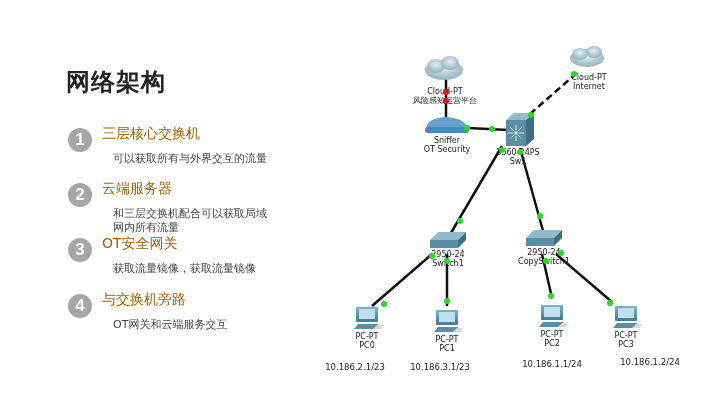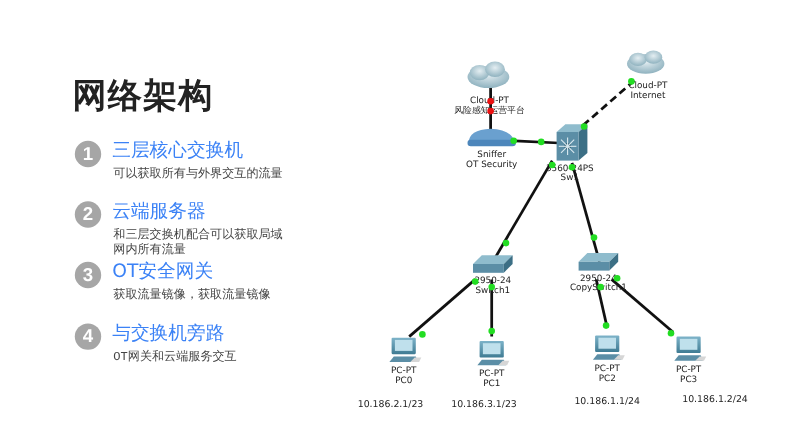--- a/index.html
+++ b/index.html
@@ -1,23 +1,23 @@
 <!DOCTYPE html>
 <html><head>
 <meta charset="utf-8">
 <style>
   html, body { margin:0; padding:0; }
   body { width:720px; height:405px; background:#ffffff; position:relative; overflow:hidden;
          font-family: "DejaVu Sans", "Liberation Sans", sans-serif; }
-  .title { position:absolute; left:66px; top:66px; font-size:31px; font-weight:bold; color:#222; letter-spacing:1px; }
+  .title { position:absolute; left:66px; top:66px; font-size:24px; font-weight:bold; color:#222; letter-spacing:1px; }
   .item { position:absolute; left:68px; }
   .num { position:absolute; left:0; top:0; width:24px; height:24px; border-radius:50%; background:#a6a6a6;
          color:#fff; font-weight:bold; font-size:17px; text-align:center; line-height:24px; font-family:"Liberation Sans", sans-serif; }
-  .head { position:absolute; left:34px; top:-3px; font-size:17px; color:#3b82f6; white-space:nowrap; }
-  .desc { position:absolute; left:35px; top:24px; font-size:11px; color:#444; width:160px; line-height:14px;font-family:Liberation Mono, monospace; }
+  .head { position:absolute; left:34px; top:-3px; font-size:14px; color:#a16207; white-space:nowrap; }
+  .desc { position:absolute; left:45px; top:24px; font-size:11px; color:#444; width:160px; line-height:14px; }
   svg#net { position:absolute; left:0; top:0; }
   .lbl { font-family:"DejaVu Sans", sans-serif; font-size:8px; fill:#222; }
   .ip { font-family:"DejaVu Sans", sans-serif; font-size:8.5px; fill:#222; }
 </style>
 </head>
 <body>
 
 <div class="title">网络架构</div>
 
 <div class="item" style="top:128px;">

